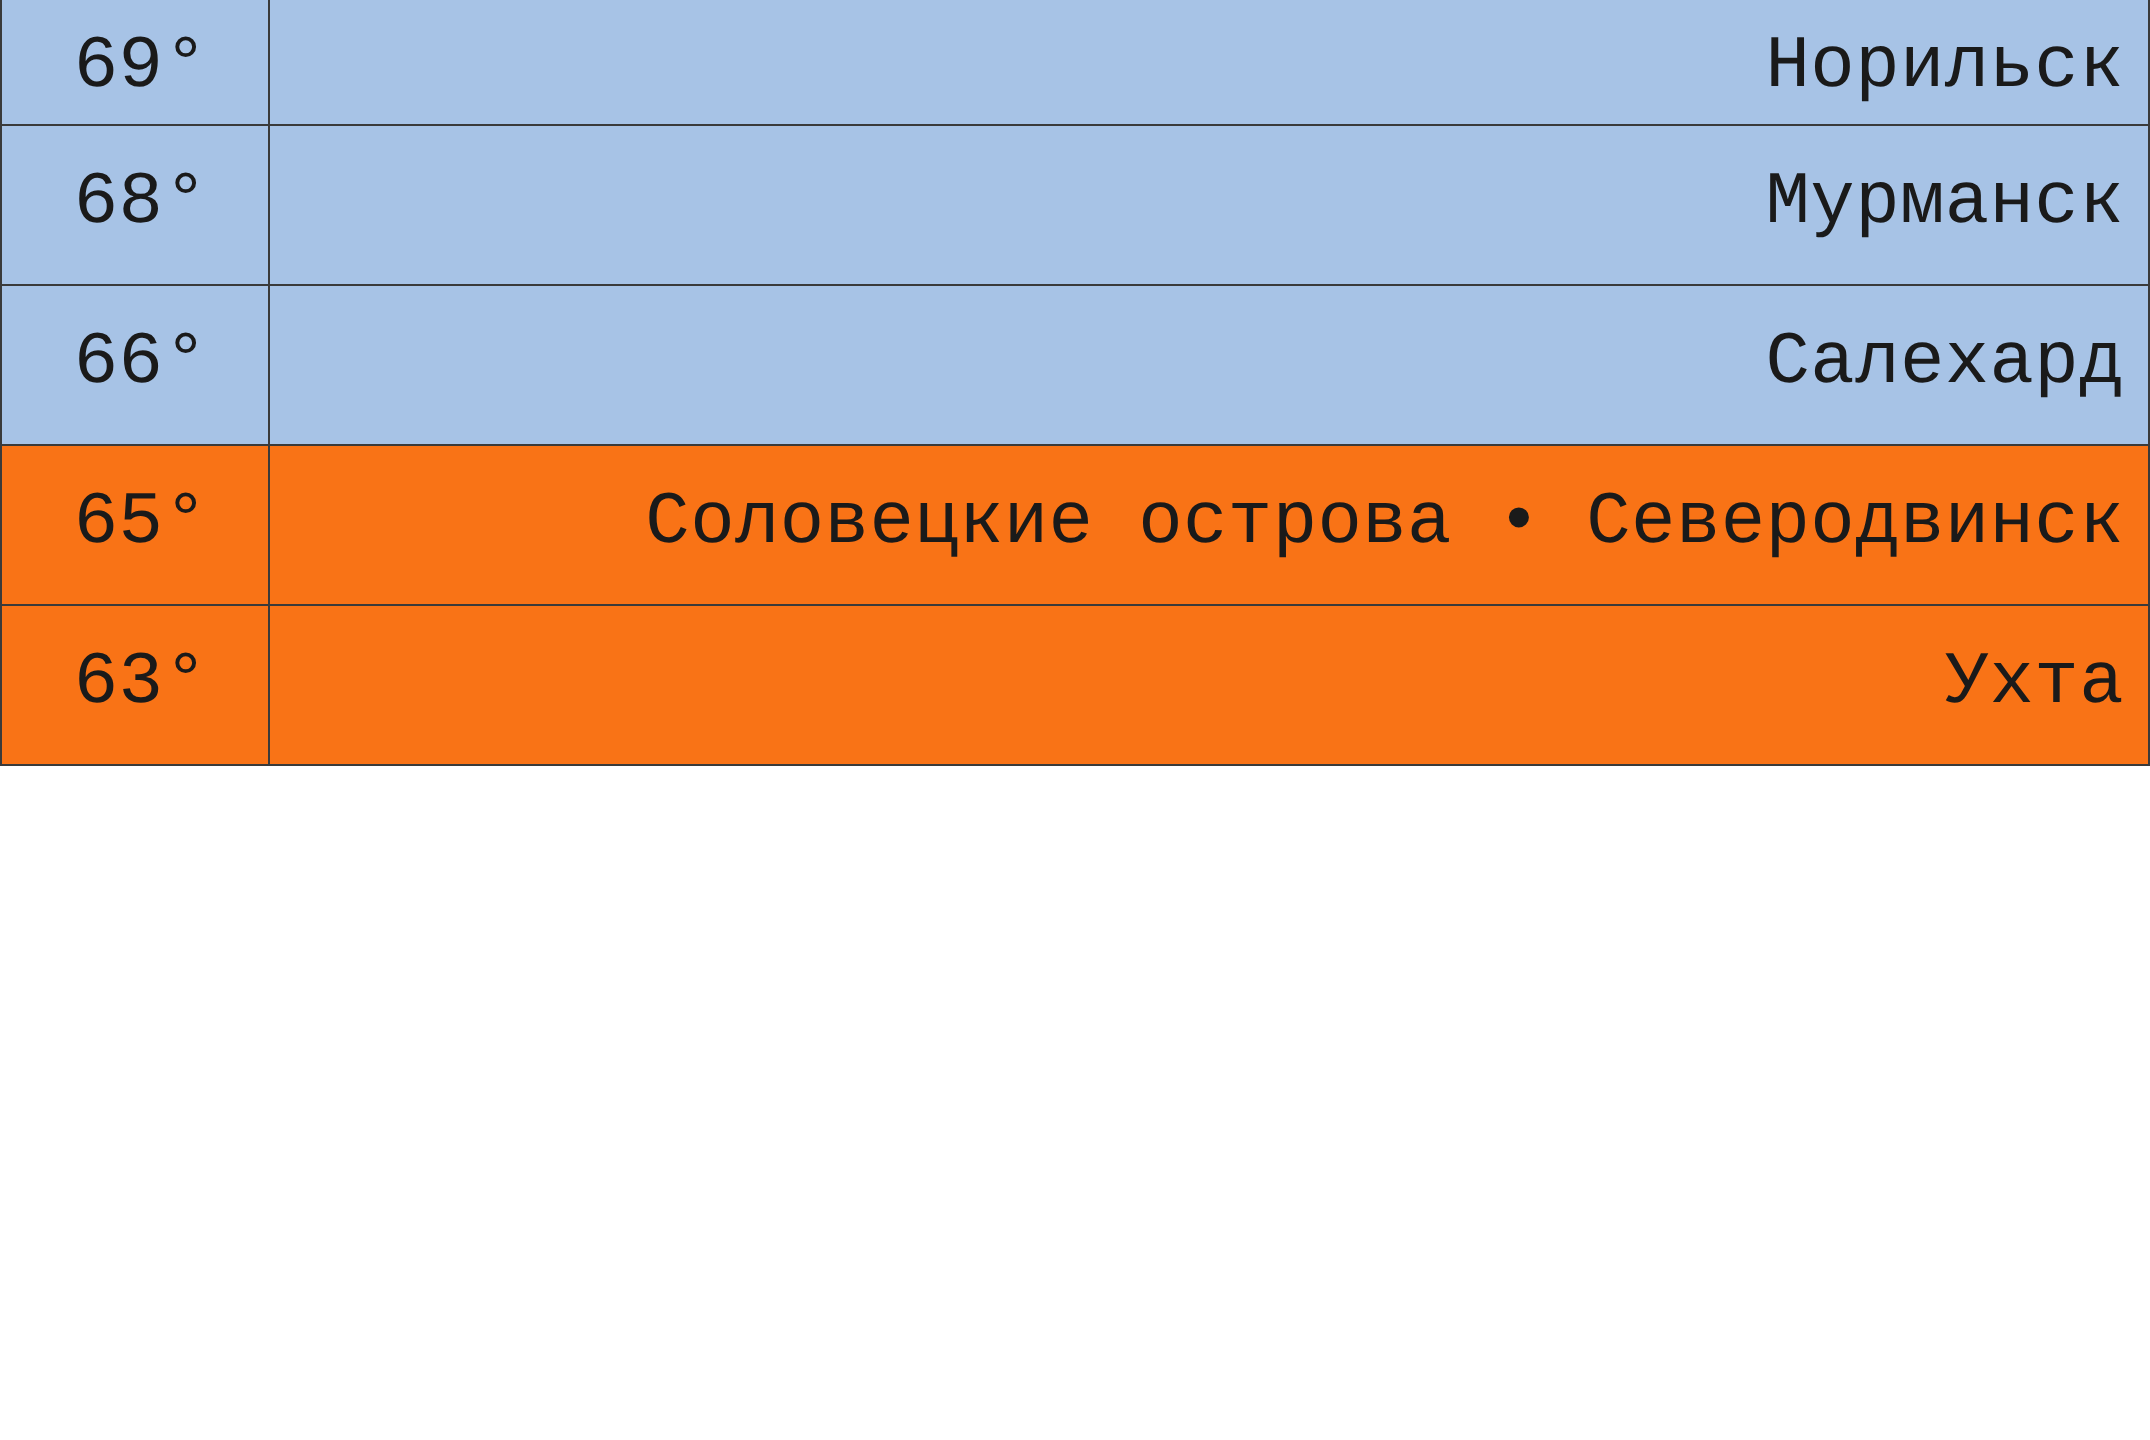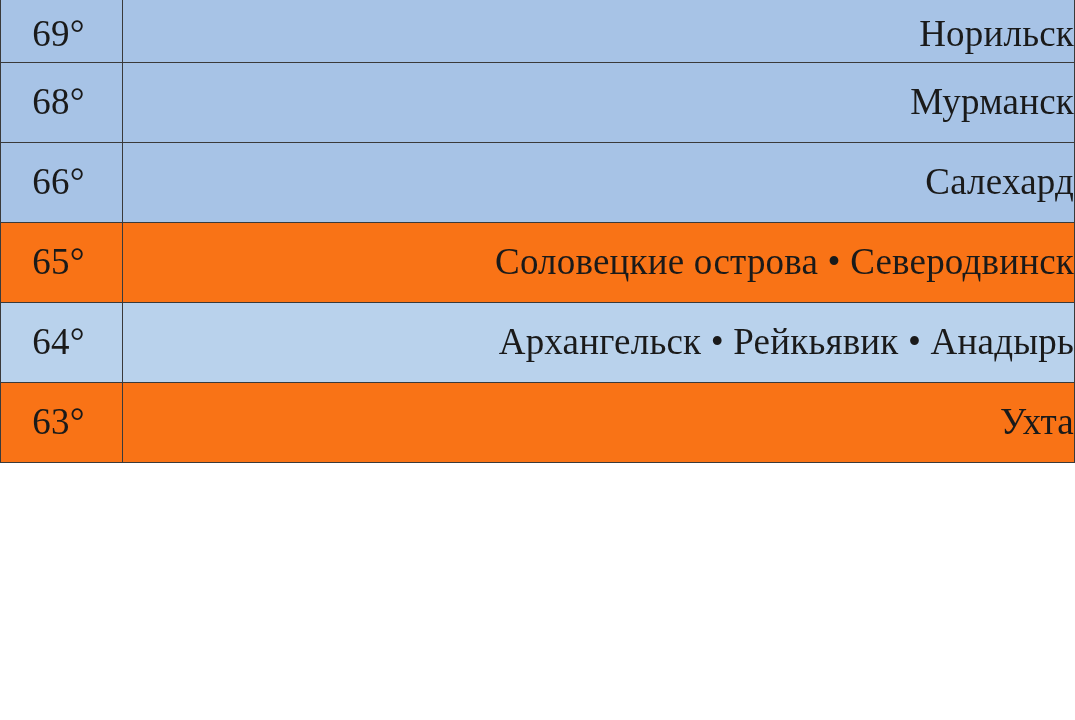--- a/index.html
+++ b/index.html
@@ -21,26 +21,27 @@
     top: 0;
     width: 1075px;
     border-collapse: collapse;
     table-layout: fixed;
   }
   .lat-table tr {
     height: 80px;
   }
   .lat-table td {
     border: 1px solid #3a3a3a;
-    padding: 0;
+    padding: 12px;
     vertical-align: middle;
     font-size: 37px;
     line-height: 1.05;
     color: #1a1a1a;
     letter-spacing: 0.2px;
+    font-family: Liberation Mono, monospace;
   }
   .lat-table td.deg {
     width: 115px;
     text-align: center;
     padding-right: 6px;
     white-space: nowrap;
   }
   .lat-table td.place {
     padding-left: 20px;
     text-align: right;
@@ -94,24 +95,20 @@
       <tr class="row-dark">
         <td class="deg">66°</td>
         <td class="place">Салехард</td>
       </tr>
 
       <tr class="row-light">
         <td class="deg">65°</td>
         <td class="place">Соловецкие острова • Северодвинск</td>
       </tr>
 
-      <tr class="row-mid">
-        <td class="deg">64°</td>
-        <td class="place">Архангельск • Рейкьявик • Анадырь</td>
-      </tr>
 
       <tr class="row-light">
         <td class="deg">63°</td>
         <td class="place">Ухта</td>
       </tr>
 
 
 
     </tbody>
   </table>

